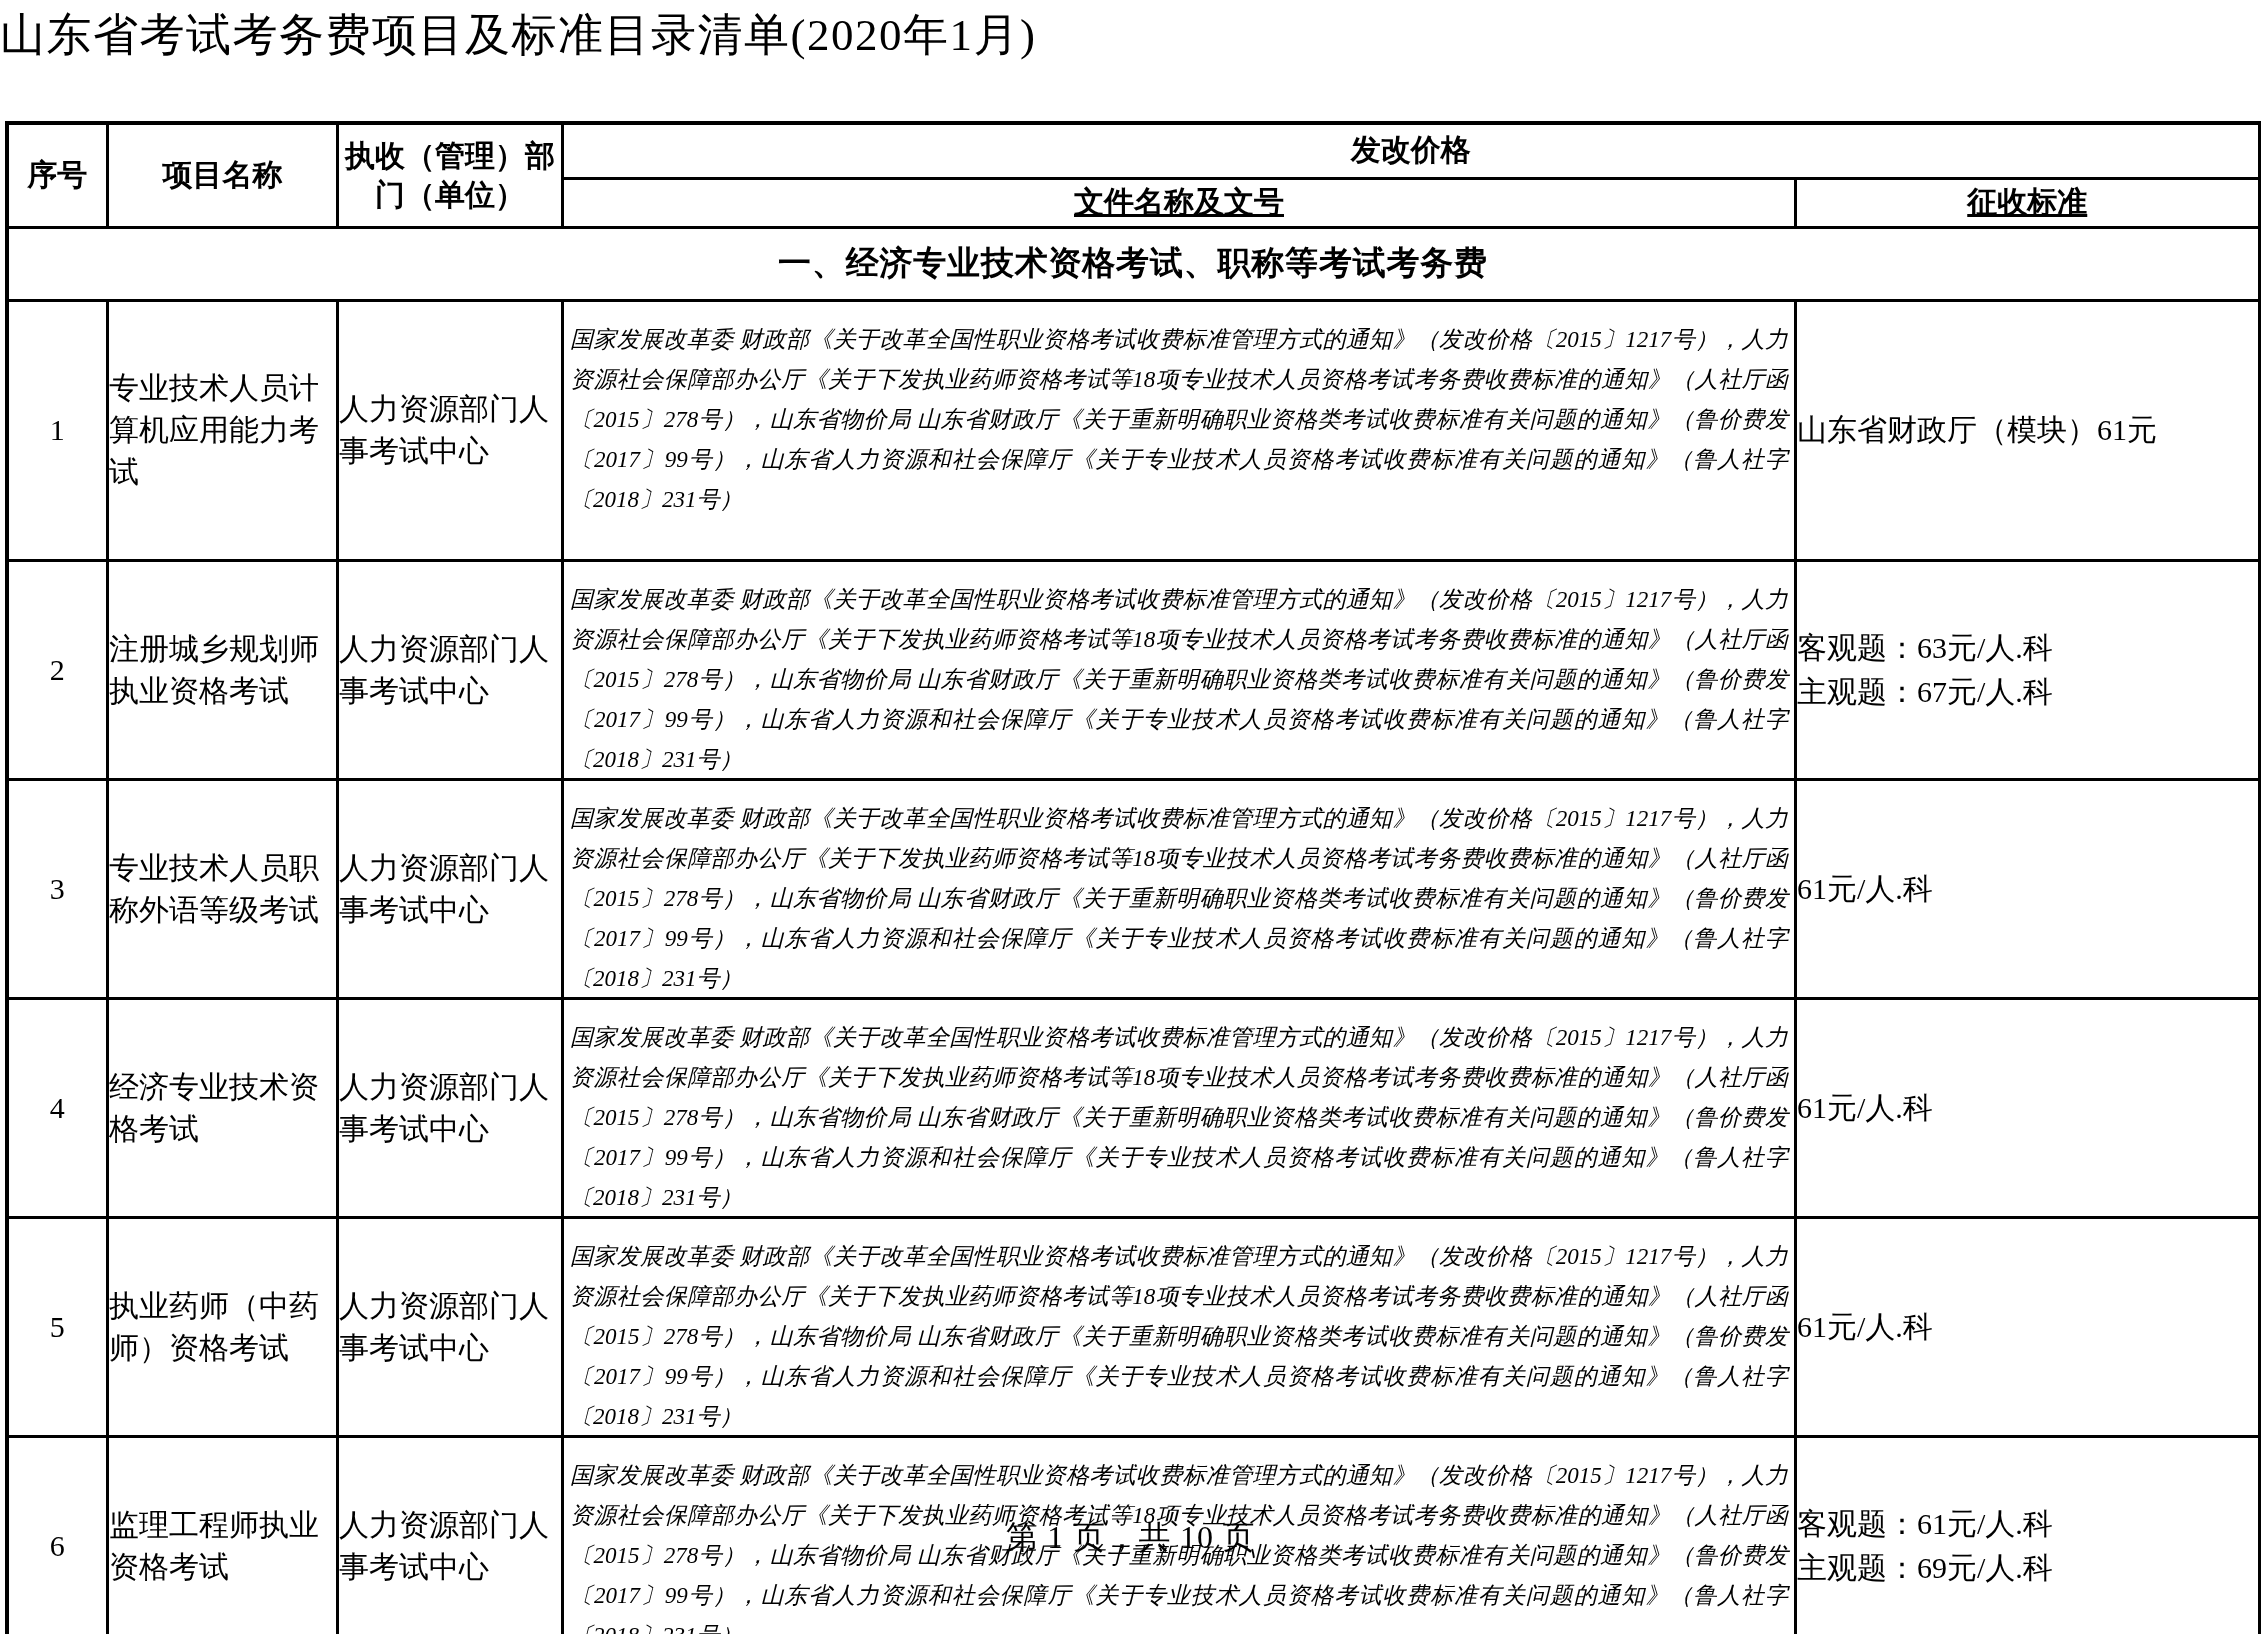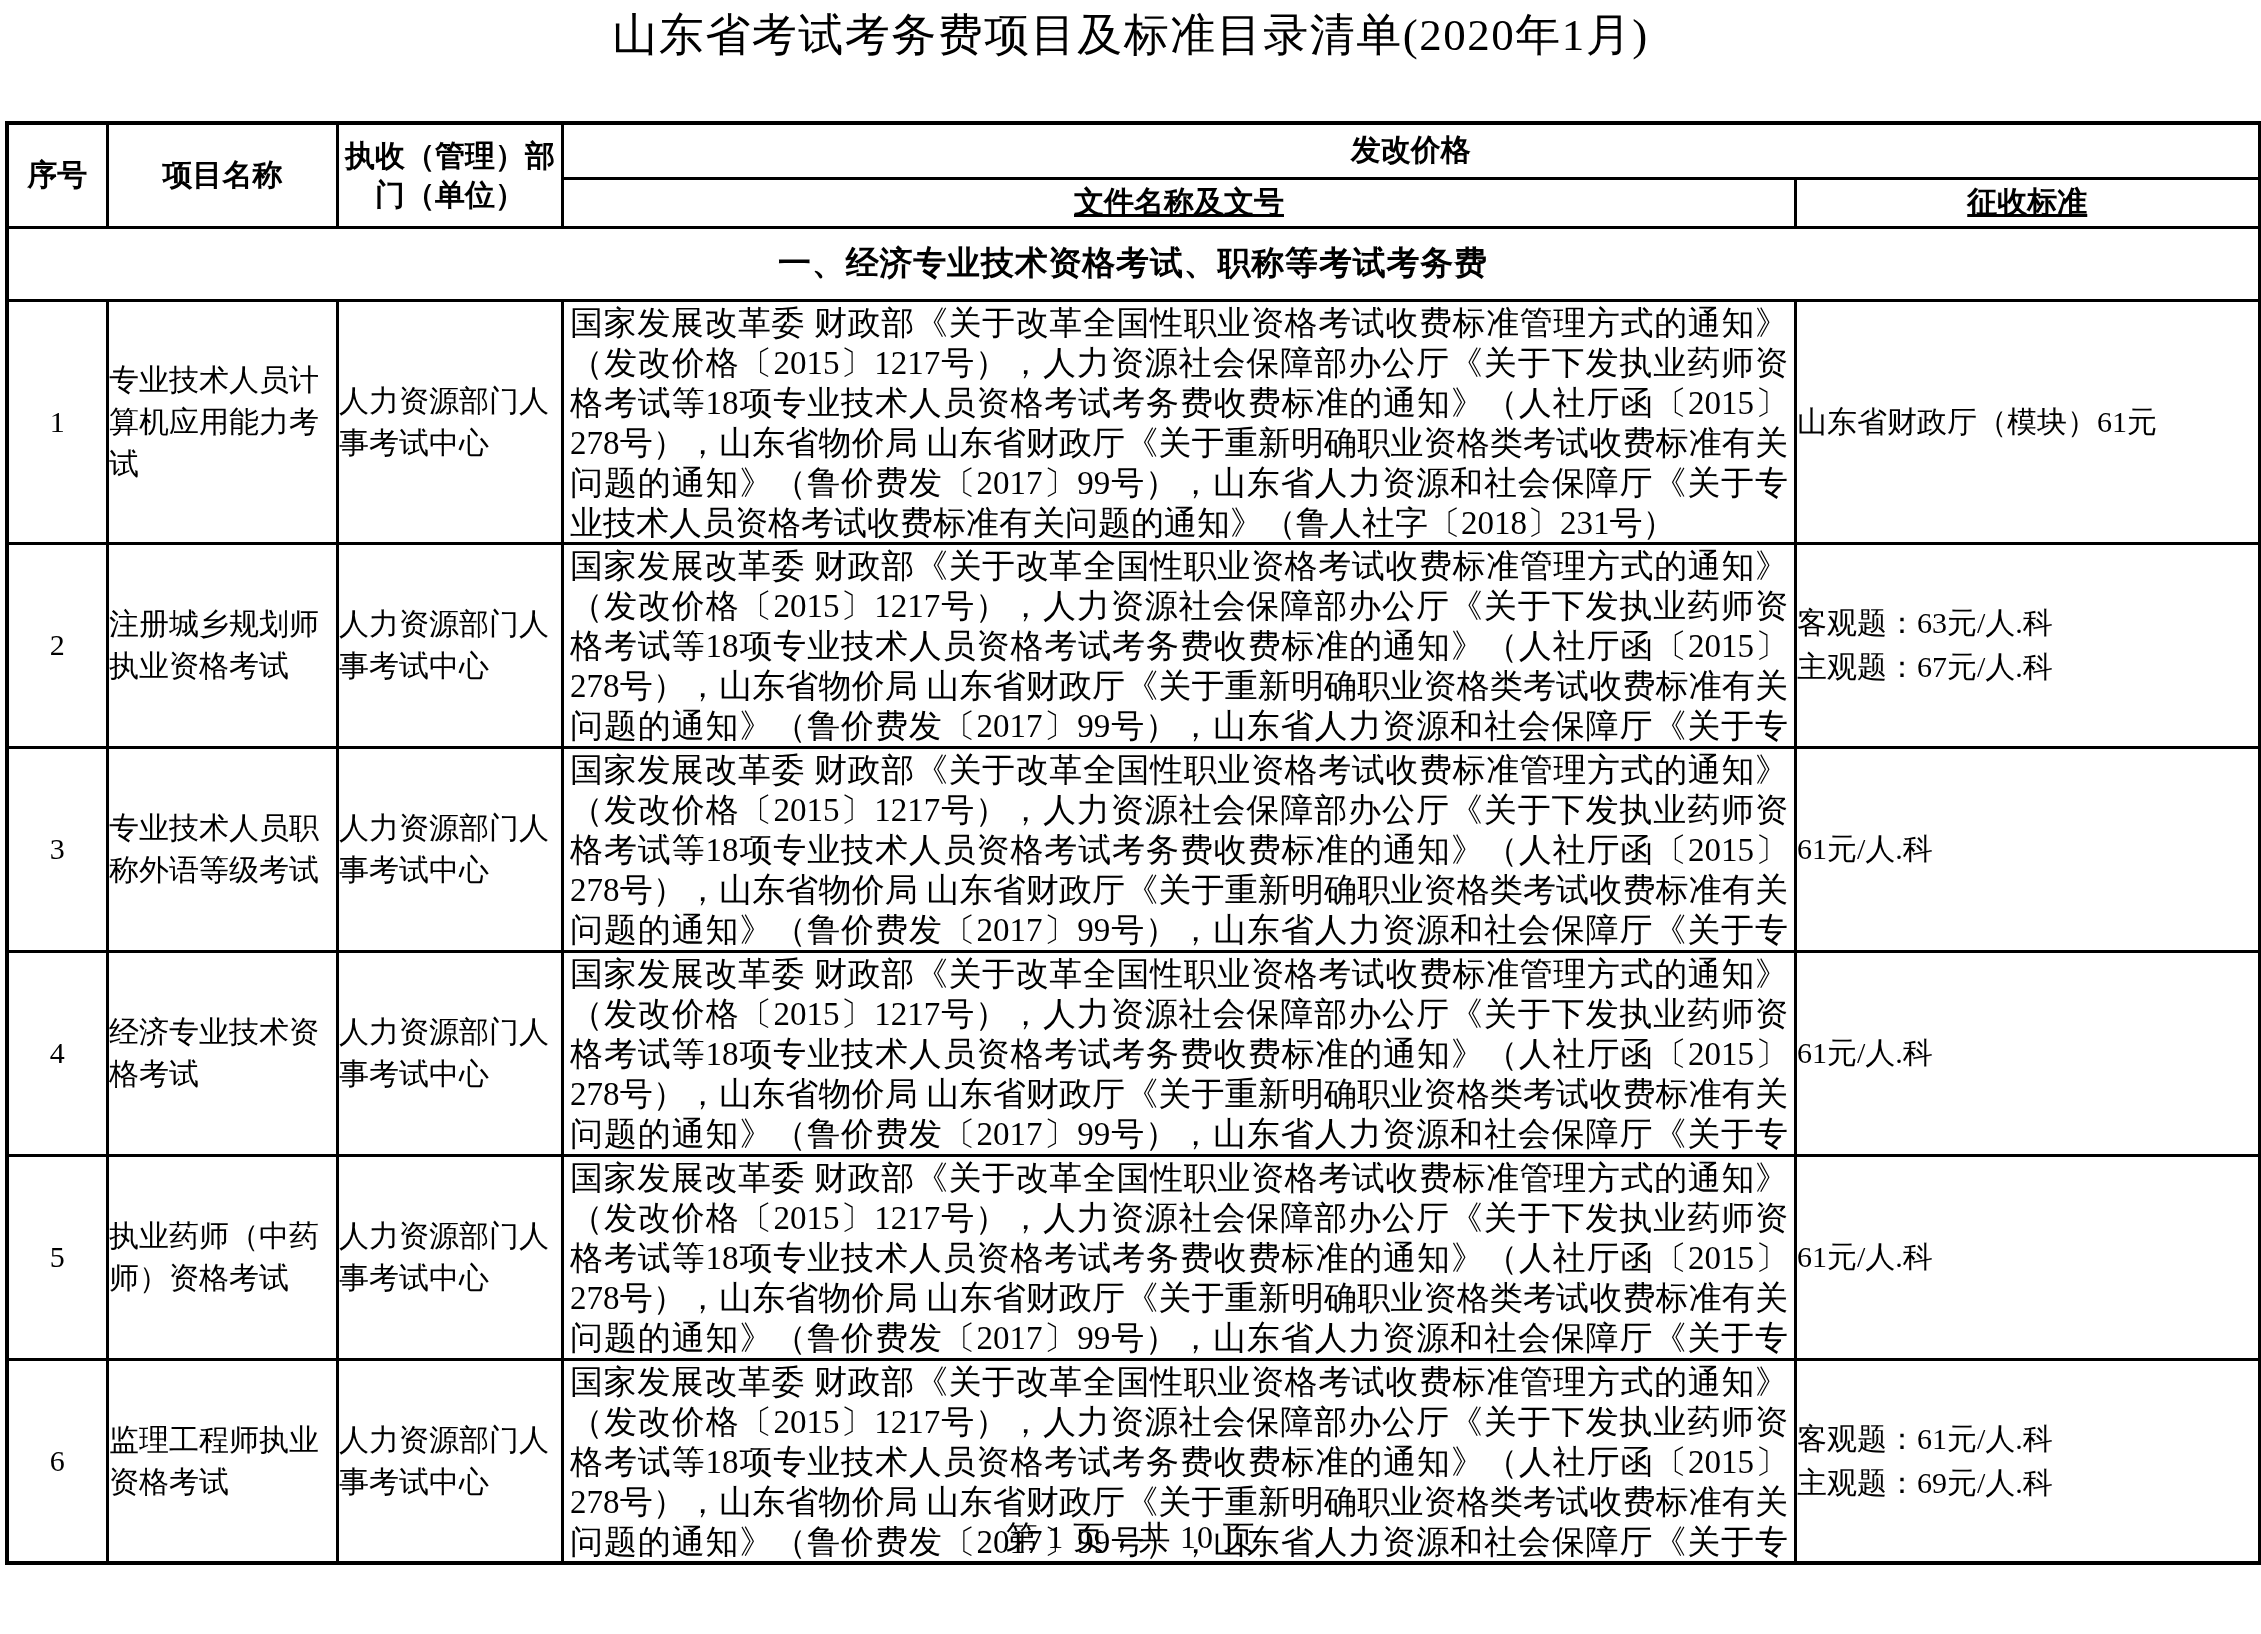--- a/index.html
+++ b/index.html
@@ -14,21 +14,20 @@
     background: #ffffff;
     color: #000000;
     font-family: "Liberation Serif", "DejaVu Serif", serif;
     overflow: hidden;
   }
   .doc-title {
     position: absolute;
     top: 4.5px;
     left: 0;
     width: 100%;
-    text-align: center;
     font-size: 45px;
     font-weight: normal;
     letter-spacing: 1.5px;
     white-space: nowrap;
     font-family: "Liberation Serif", "DejaVu Serif", serif;
   }
   table.fee-table {
     position: absolute;
     top: 73px;
     left: 4.5px;
@@ -76,25 +75,26 @@
     text-align: left;
     vertical-align: middle;
     font-size: 30px;
     line-height: 42px;
     padding: 0 6px;
   }
   .c-doc {
     vertical-align: top;
   }
   .doc-text {
-    font-size: 33px;
+    font-size: 23px;
     line-height: 40px;
-    padding: 1px 6px 0 6px;
+    padding: 18px 6px 0 6px;
     text-align: justify;
     overflow: hidden;
+    font-style: italic;
   }
   tr.r1 .doc-text { height: 239px; }
   tr.r2 .doc-text, tr.r3 .doc-text, tr.r4 .doc-text,
   tr.r5 .doc-text, tr.r6 .doc-text { height: 198px; }
   .c-std {
     text-align: left;
     vertical-align: middle;
     font-size: 30px;
     line-height: 44px;
     padding: 0 6px;

